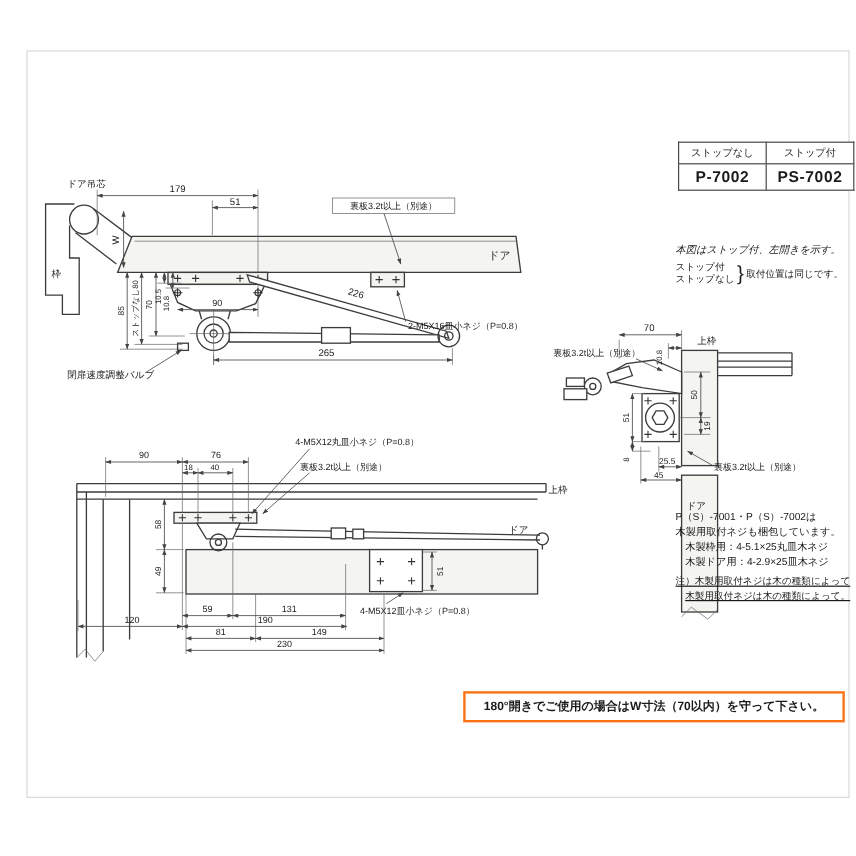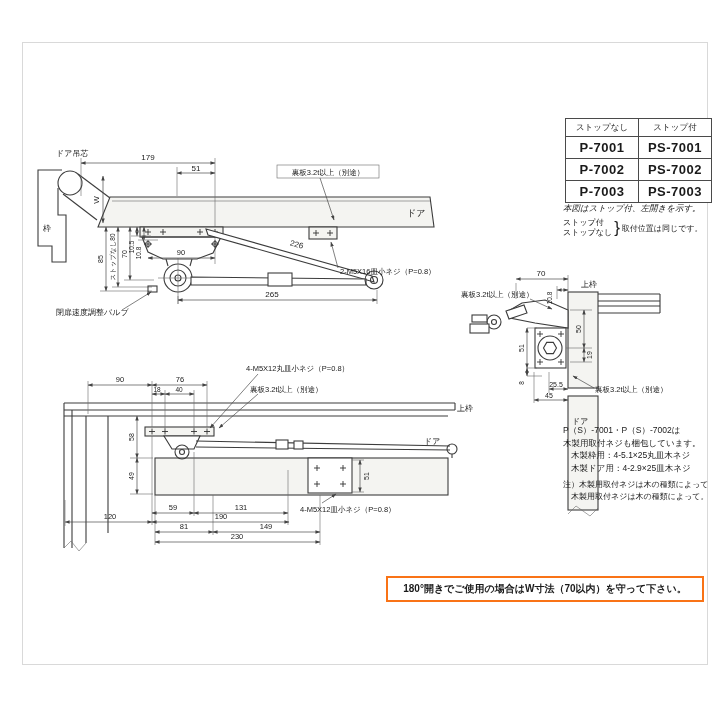--- a/index.html
+++ b/index.html
@@ -23,21 +23,21 @@
   .model-table th,.model-table td{border:1px solid #4a4a4a;text-align:center;background:#fff;}
   .model-table th{width:70px;height:15px;font-size:8.5px;font-weight:normal;color:#222;}
   .model-table td{width:70px;height:19px;font-size:13px;font-weight:bold;letter-spacing:0.5px;}
   .tbl-note{position:absolute;left:563px;top:203px;font-size:8.5px;white-space:nowrap;font-style:italic;}
   .brace-note{position:absolute;left:563px;top:218px;display:flex;align-items:center;font-size:8px;}
   .brace-note .col{display:flex;flex-direction:column;line-height:10px;}
   .brace-note .brace{font-size:17px;font-weight:200;margin:0 2px;color:#222;}
   .side-notes{position:absolute;left:563px;top:424px;font-size:8.5px;line-height:12.5px;white-space:nowrap;}
   .side-notes .indent{padding-left:8px;}
   .side-notes .gap{height:5px;}
-  .caution{font-size:8px;line-height:11.5px;}
+  .caution{font-size:8px;line-height:11.5px;text-decoration:underline;}
   .bottom-box{position:absolute;left:386px;top:576px;width:314px;height:22px;border:2px solid #f97316;
               display:flex;align-items:center;justify-content:center;font-size:10px;font-weight:bold;white-space:nowrap;}
 </style>
 </head>
 <body>
 
 <div class="canvas">
   <div class="page-border"></div>
 
   <svg width="713" height="713" viewBox="0 0 713 713">
@@ -260,30 +260,22 @@
     </g>
   </svg>
 
   <table class="model-table">
     <tbody>
         <tr>
       <th>ストップなし</th>
       <th>ストップ付</th>
     </tr>
     <tr>
-      <td>P-7001</td>
-      <td>PS-7001</td>
-    </tr>
-    <tr>
       <td>P-7002</td>
       <td>PS-7002</td>
-    </tr>
-    <tr>
-      <td>P-7003</td>
-      <td>PS-7003</td>
     </tr>
   </tbody>
     </table>
   <div class="tbl-note">本図はストップ付、左開きを示す。</div>
   <div class="brace-note">
     <div class="col">
       <span>ストップ付</span>
       <span>ストップなし</span>
     </div>
     <span class="brace">}</span>

